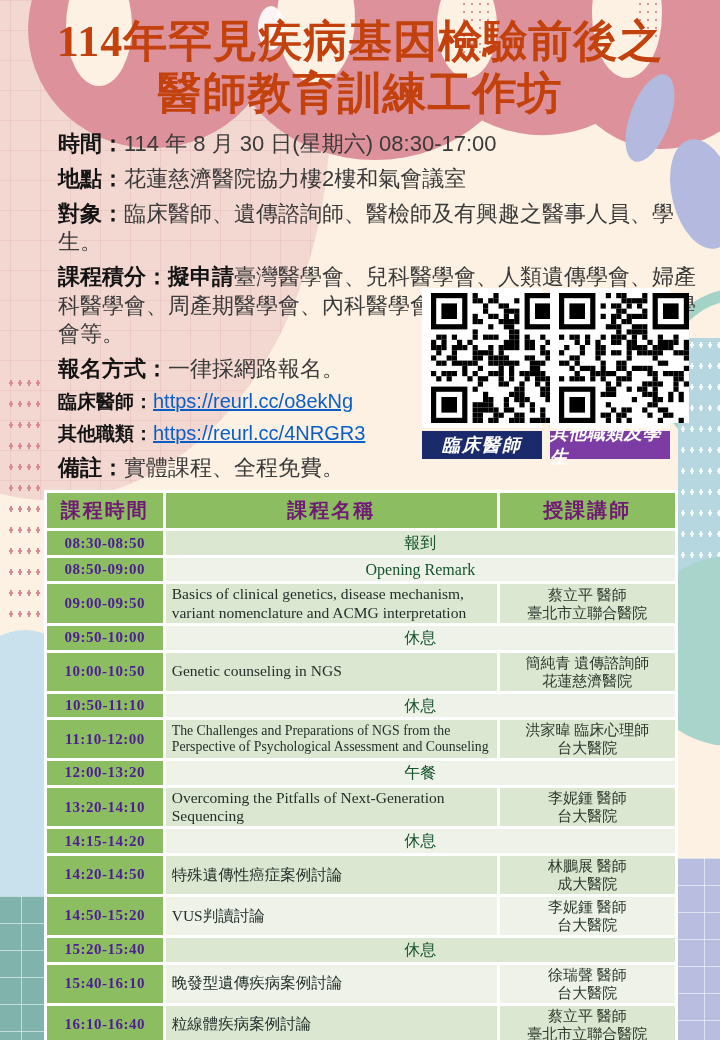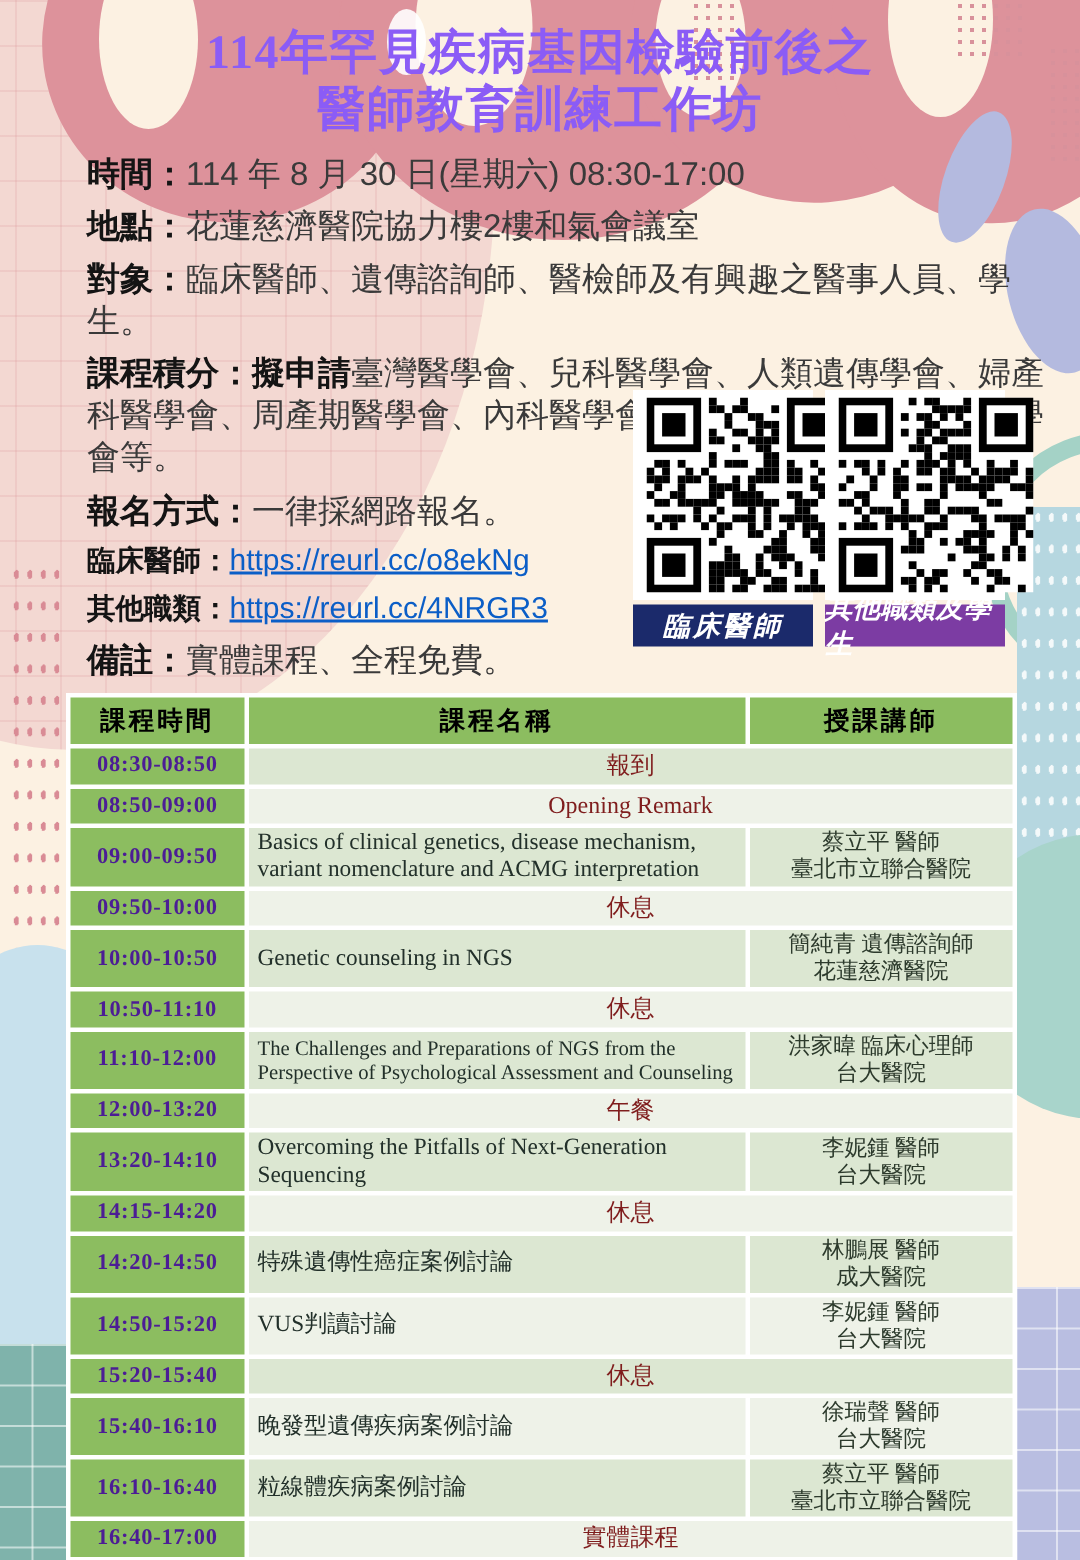--- a/index.html
+++ b/index.html
@@ -10,44 +10,44 @@
   .grid{background-image:linear-gradient(rgba(255,255,255,.55) 1.5px,transparent 1.5px),
         linear-gradient(90deg,rgba(255,255,255,.55) 1.5px,transparent 1.5px);background-size:27px 27px;}
   .pinkgrid{background-image:linear-gradient(rgba(221,145,152,.20) 1.5px,transparent 1.5px),
         linear-gradient(90deg,rgba(221,145,152,.20) 1.5px,transparent 1.5px);background-size:30px 30px;}
   .rosedash{background-image:radial-gradient(2px 3.4px at 5px 7px,#d98b95 85%,transparent 86%);background-size:9px 21px;}
   .whitedash{background-image:radial-gradient(2px 3.4px at 5px 7px,rgba(255,255,255,.85) 85%,transparent 86%);background-size:9px 21px;}
   .rosedots{background-image:radial-gradient(1.7px 1.7px at 4px 4px,#d8919b 88%,transparent 90%);background-size:8px 8px;}
 
   .content{position:absolute;inset:0;z-index:2;}
   .title{margin-top:16px;text-align:center;font-family:"Liberation Serif","DejaVu Serif",serif;
-         font-weight:bold;font-size:32px;line-height:1.18;color:#8b5cf6;letter-spacing:1px;}
+         font-weight:bold;font-size:44px;line-height:1.18;color:#c2410c;letter-spacing:1px;}
   .info{margin:10px 14px 0 46px;font-size:22px;color:#3a3a3a;position:relative;}
   .iline{margin-top:7px;line-height:1.28;margin-left:12px;}
   .b{font-weight:bold;color:#141414;}
   .linkline{margin:6px 0 0 12px;font-size:20px;}
   .linkline .b{font-size:19px;}
   a.url{color:#0b5ec7;text-decoration:underline;font-size:20px;}
   .narrow{width:340px;}
 
   .qrblock{position:absolute;left:376px;top:158px;display:flex;gap:8px;z-index:3;}
   .qrcard{width:120px;font-style:italic;}
   .qrwhite{background:#fff;padding:5px 9px;}
   .qrwhite svg{display:block;width:130px;height:130px;}
   .qrlabel{margin-top:3px;height:28px;color:#fff;display:flex;align-items:center;justify-content:center;
            font-family:"Liberation Serif","DejaVu Serif",serif;font-weight:bold;font-size:18px;letter-spacing:2px;}
 
   table.sched{border-collapse:separate;border-spacing:3px;background:#fff;margin:8px 0 0 44px;width:634px;
        font-family:"Liberation Serif","DejaVu Serif",serif;}
-  .sched th{background:#8cbd60;color:#000000;font-size:17px;font-weight:bold;letter-spacing:2px;padding:4px 2px;}
+  .sched th{background:#8cbd60;color:#701a75;font-size:20px;font-weight:bold;letter-spacing:2px;padding:4px 2px;}
   .sched td{padding:1px 6px;vertical-align:middle;}
   .sched td.time{background:#8cbd60;color:#4c1d95;font-weight:bold;font-size:15px;text-align:center;letter-spacing:.5px;}
   .sched tbody tr:nth-child(odd) td:not(.time){background:#dce7d2;}
   .sched tbody tr:nth-child(even) td:not(.time){background:#eef2e8;}
-  .sched td.span{text-align:center;font-size:16px;color:#7f1d1d;line-height:1.35;}
+  .sched td.span{text-align:center;font-size:16px;color:#14532d;line-height:1.35;}
   .sched td.name{font-size:15.5px;color:#22302a;line-height:1.18;text-align:left;}
   .sched td.name.sm{font-size:13.8px;}
   .sched td.spk{font-size:15px;color:#2c3a2c;text-align:center;line-height:1.2;}
 
   .footer{margin:6px 0 0 46px;color:#1a6c7a;font-size:20px;line-height:1.16;}
 </style>
 </head>
 <body>
 
 <div class="poster">

